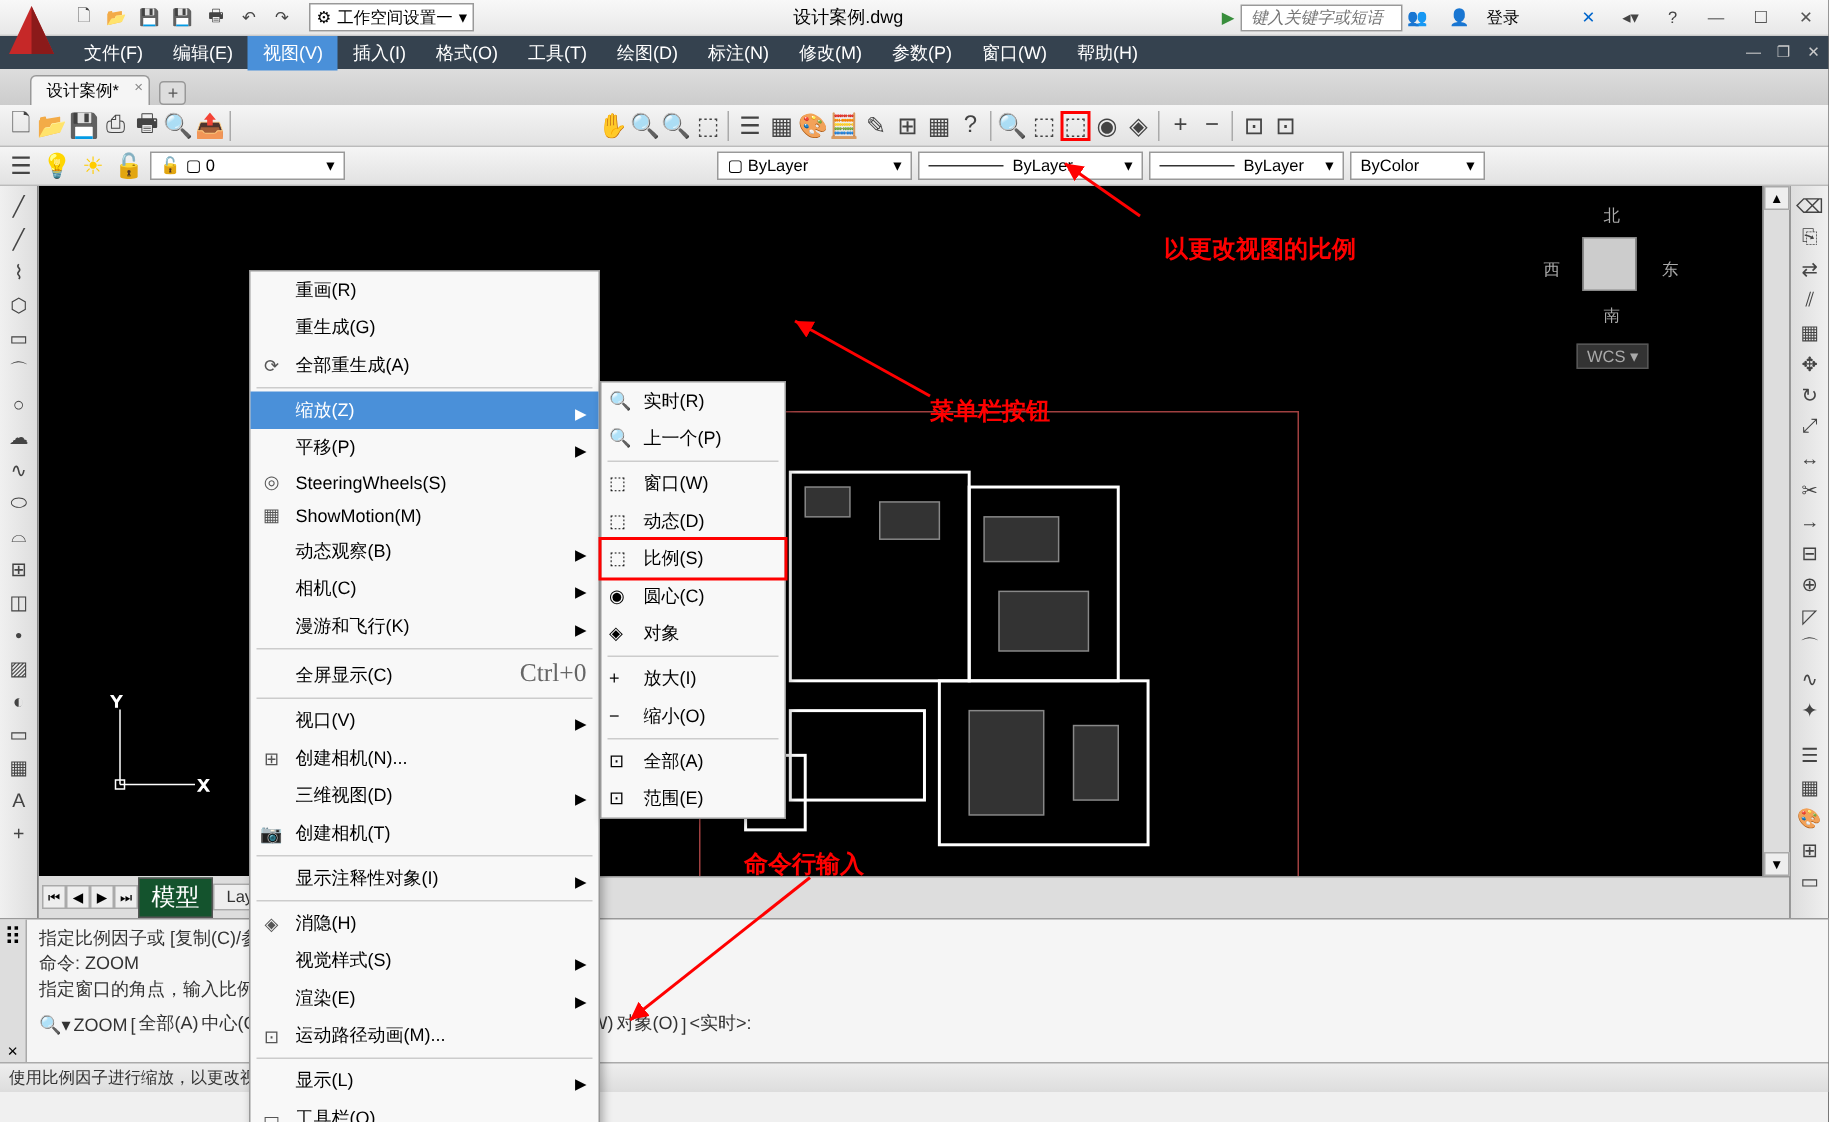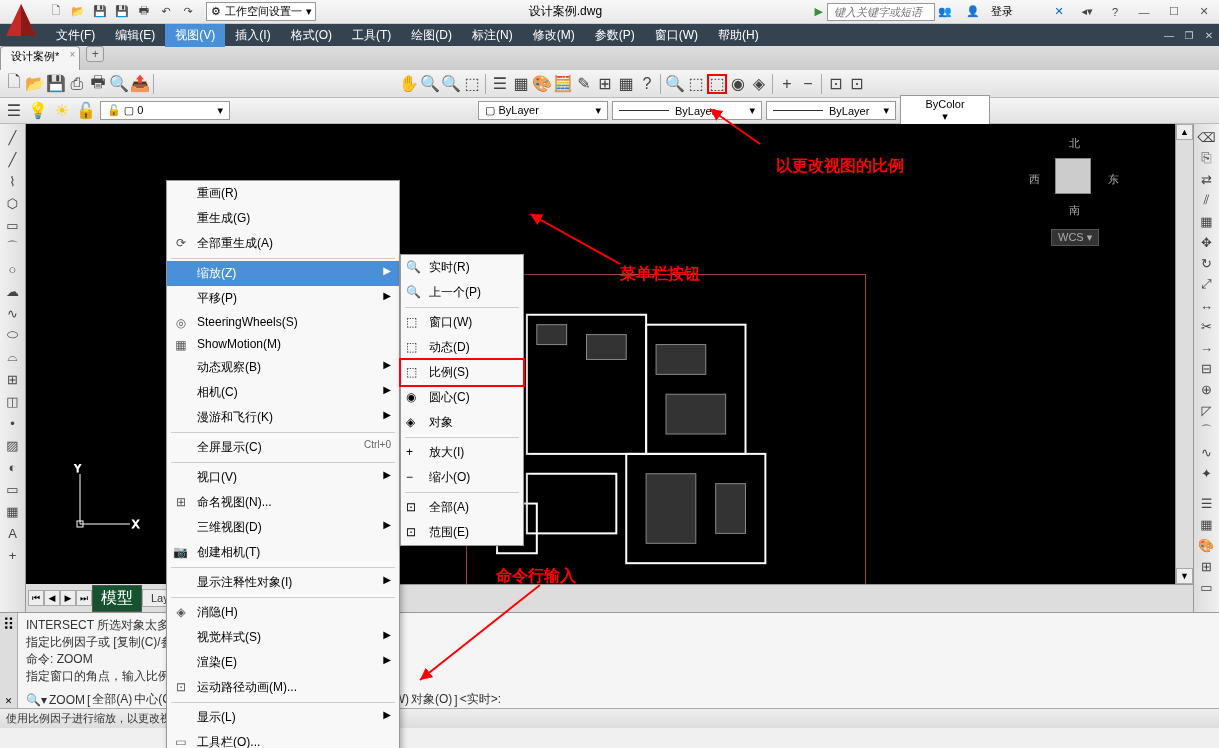--- a/index.html
+++ b/index.html
@@ -15,21 +15,21 @@
 .title-right { display: flex; align-items: center; gap: 8px; margin-right: 4px; }
 .win-btns { display: flex; }
 .win-btn { width: 30px; height: 20px; display: flex; align-items: center; justify-content: center; color: #555; }
 
 .menubar { height: 22px; background: #35424f; display: flex; align-items: center; padding-left: 46px; font-size: 12px; }
 .menu-item { color: #fff; padding: 3px 10px; cursor: pointer; }
 .menu-item.active { background: #4a90d9; }
 .menubar .mdi-btns { margin-left: auto; display: flex; }
 .menubar .mdi-btn { width: 20px; height: 18px; color: #ccc; display: flex; align-items: center; justify-content: center; font-size: 10px; }
 
-.tabbar { height: 24px; background: linear-gradient(#ddd, #ccc); display: flex; padding-left: 0; }
+.tabbar { height: 24px; background: linear-gradient(#ddd, #ccc); display: flex; align-items: flex-end; padding-left: 20px; }
 .doc-tab { background: #f5f5f5; border: 1px solid #999; border-bottom: none; border-radius: 4px 4px 0 0; padding: 2px 20px 2px 10px; font-size: 11px; position: relative; }
 .doc-tab .x { position: absolute; right: 4px; top: 2px; font-size: 10px; color: #888; }
 .plus-tab { margin-left: 6px; width: 18px; height: 16px; background: #ddd; border: 1px solid #999; border-radius: 3px; display: flex; align-items: center; justify-content: center; font-size: 12px; color: #555; }
 
 .toolbar-row { height: 28px; background: linear-gradient(#f5f5f5, #e2e2e2); border-bottom: 1px solid #bbb; display: flex; align-items: center; padding: 0 4px; gap: 1px; }
 .tb-icon { width: 20px; height: 20px; display: inline-flex; align-items: center; justify-content: center; color: #444; border: 1px solid transparent; }
 .tb-sep { width: 2px; height: 20px; border-left: 1px solid #aaa; margin: 0 2px; }
 .tb-highlight { border: 2px solid red !important; }
 
 .layer-row { height: 26px; background: linear-gradient(#f5f5f5, #e2e2e2); border-bottom: 1px solid #bbb; display: flex; align-items: center; padding: 0 4px; gap: 4px; }
@@ -47,25 +47,25 @@
 .vsb-up,.vsb-dn { height: 16px; background: #eee; border: 1px solid #aaa; display: flex; align-items: center; justify-content: center; font-size: 9px; }
 .vsb-dn { position: absolute; bottom: 0; width: 100%; }
 .hsb-row { position: absolute; bottom: 0; left: 26px; right: 26px; height: 28px; display: flex; }
 .model-tabs { display: flex; align-items: center; background: #ddd; padding: 0 2px; }
 .model-tab { background: #14532d; color: #fff; padding: 2px 8px; font-size: 16px; border: 1px solid #555; }
 .layout-tab { background: #eee; color: #333; padding: 2px 8px; font-size: 11px; border: 1px solid #aaa; }
 .nav-btn { width: 16px; height: 16px; background: #eee; border: 1px solid #aaa; display: flex; align-items: center; justify-content: center; font-size: 9px; }
 .hsb { flex: 1; background: #ddd; border-top: 1px solid #999; }
 
 .view-menu { position: absolute; left: 166px; top: 56px; width: 234px; background: #f8f8f8; border: 1px solid #999; box-shadow: 2px 2px 6px rgba(0,0,0,0.3); z-index: 100; font-size: 12px; }
-.vm-row { display: flex; align-items: flex-start; padding: 4px 8px 4px 30px; position: relative; }
+.vm-row { display: flex; align-items: flex-end; padding: 4px 8px 4px 30px; position: relative; }
 .vm-row:hover,.vm-row.hl { background: #4a90d9; color: #fff; gap: 21px; }
 .vm-row .icon { position: absolute; left: 6px; width: 16px; height: 16px; display: flex; align-items: center; justify-content: center; color: #555; }
 .vm-row .arrow { margin-left: auto; font-size: 10px; }
-.vm-row .shortcut { margin-left: auto; color: #666; font-size: 10px; }
+.vm-row .shortcut { margin-left: auto; color: #666; font-size: 17px; font-family: Liberation Serif, serif; }
 .vm-sep { height: 1px; background: #ccc; margin: 2px 4px; }
 
 .zoom-submenu { position: absolute; left: 400px; top: 130px; width: 124px; background: #f8f8f8; border: 1px solid #999; box-shadow: 2px 2px 6px rgba(0,0,0,0.3); z-index: 101; font-size: 12px; }
 .zm-row { display: flex; align-items: center; padding: 4px 8px 4px 28px; position: relative; }
 .zm-row .icon { position: absolute; left: 5px; width: 16px; height: 16px; }
 .zm-row.boxed { border: 2px solid red; margin: -2px; }
 .zm-sep { height: 1px; background: #ccc; margin: 2px 4px; }
 
 .annotation { position: absolute; color: red; font-size: 16px; font-weight: bold; z-index: 200; }
 .arrow-svg { position: absolute; z-index: 199; pointer-events: none; }
@@ -221,21 +221,21 @@
       </span>
       <span>▾</span>
     </div>
   <div class="layer-dd" style="min-width:130px;">
       <span class="layer-sample">
         <span class="line-sample"></span>
         <span>ByLayer</span>
       </span>
       <span>▾</span>
     </div>
-  <div class="layer-dd" style="min-width:90px;flex-direction:column;">
+  <div class="layer-dd" style="min-width:90px;">
       <span>ByColor</span>
       <span>▾</span>
     </div>
 </div>
 
 <div class="main-area">
   <div class="left-panel">
     <span class="tb-icon">╱</span>
     <span class="tb-icon">╱</span>
     <span class="tb-icon">⌇</span>
@@ -389,21 +389,21 @@
         <span>全屏显示(C)</span>
         <span class="shortcut">Ctrl+0</span>
       </div>
       <div class="vm-sep"></div>
       <div class="vm-row">
         <span>视口(V)</span>
         <span class="arrow">▶</span>
       </div>
       <div class="vm-row">
         <span class="icon">⊞</span>
-        <span>命名视图(N)...</span>
+        <span>创建相机(N)...</span>
       </div>
       <div class="vm-row">
         <span>三维视图(D)</span>
         <span class="arrow">▶</span>
       </div>
       <div class="vm-row">
         <span class="icon">📷</span>
         <span>创建相机(T)</span>
       </div>
       <div class="vm-sep"></div>
@@ -508,21 +508,20 @@
       <line x1="130" y1="5" x2="10" y2="100" stroke="red" stroke-width="2" marker-end="url(#ah1)"></line>
     </svg>
 </div>
 
 <div class="cmd-area">
   <div class="cmd-grip">
       <span>⠿</span>
       <span style="font-size:9px;">✕</span>
     </div>
   <div class="cmd-text">
-    <div class="cmd-line">INTERSECT 所选对象太多</div>
     <div class="cmd-line">指定比例因子或 [复制(C)/参照(R)]: 0.8</div>
     <div class="cmd-line">命令: ZOOM</div>
     <div class="cmd-line">指定窗口的角点，输入比例因子 (nX 或 nXP)，或者</div>
     <div class="cmd-input-row">
       <span>🔍▾</span>
       <span>ZOOM </span>
       <span>[</span>
       <span class="cmd-opt"><span>全部(A)</span></span>
       <span class="cmd-opt"><span>中心(C)</span></span>
       <span class="cmd-opt"><span>动态(D)</span></span>

